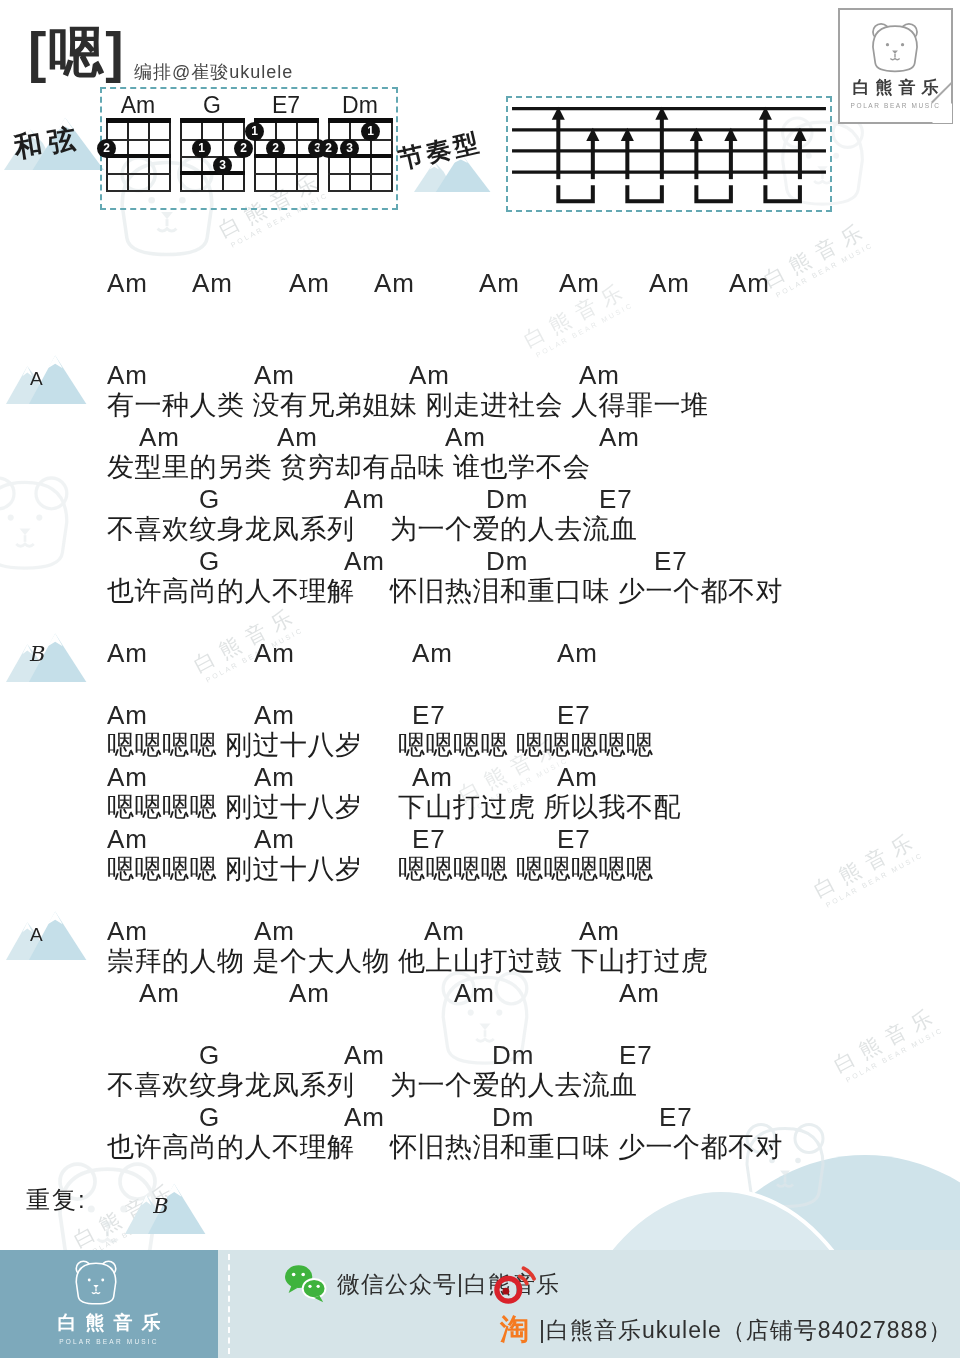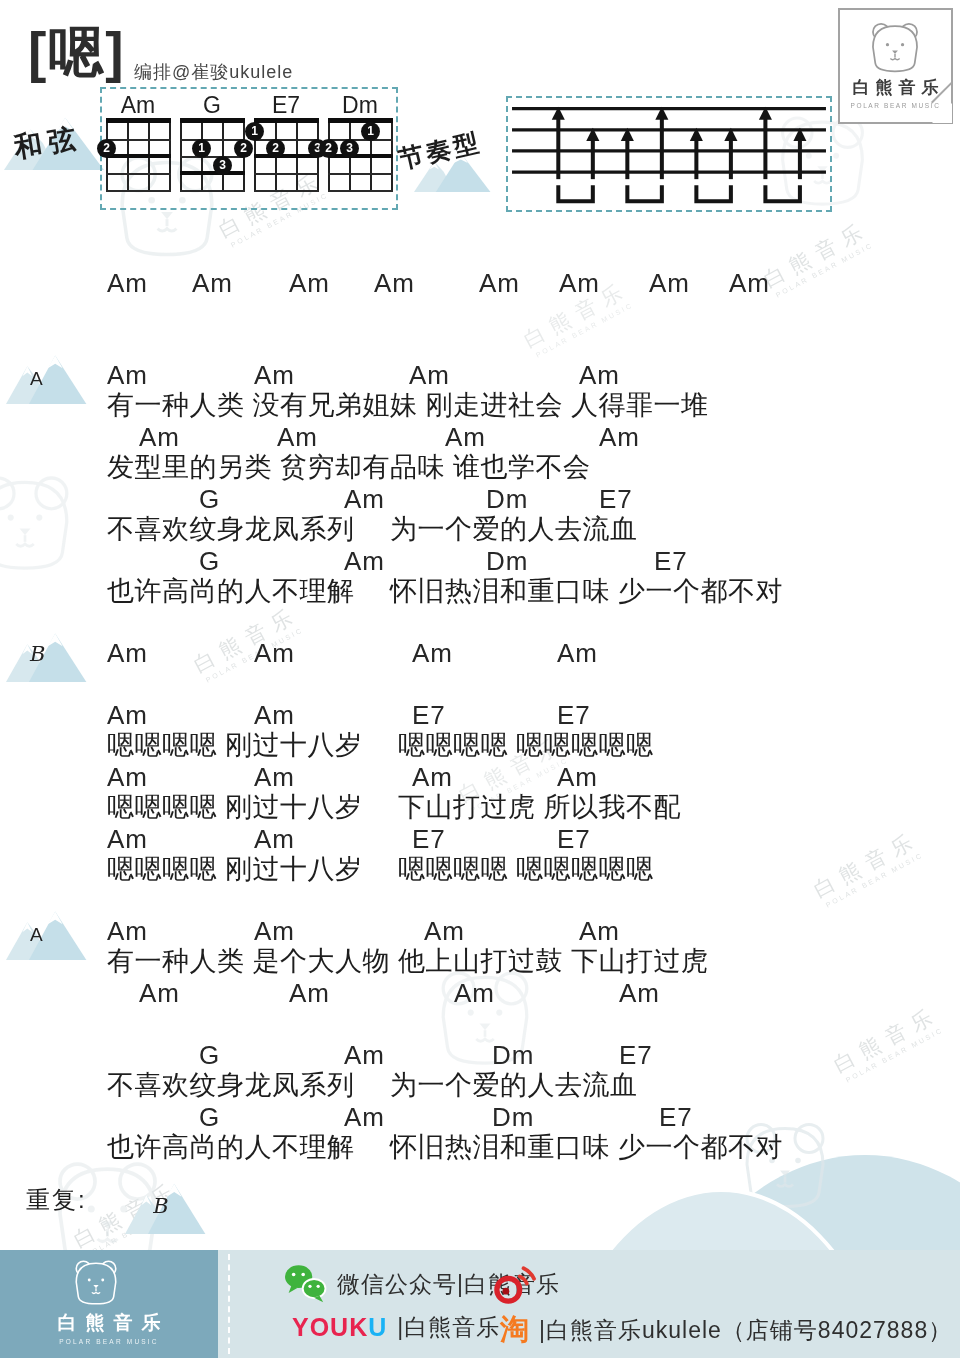--- a/index.html
+++ b/index.html
@@ -456,21 +456,21 @@
             </span>
             <span class="marker-letter">A</span>
           </div>
           <div class="line">
             <div class="chord-row">
               <span class="chord" style="left: 0px;">Am</span>
               <span class="chord" style="left: 147px;">Am</span>
               <span class="chord" style="left: 317px;">Am</span>
               <span class="chord" style="left: 472px;">Am</span>
             </div>
-            <div class="lyric-row">有一种人类 是个大人物 他上山打过鼓 下山打过虎</div>
+            <div class="lyric-row">崇拜的人物 是个大人物 他上山打过鼓 下山打过虎</div>
           </div>
           <div class="line">
             <div class="chord-row">
               <span class="chord" style="left: 32px;">Am</span>
               <span class="chord" style="left: 182px;">Am</span>
               <span class="chord" style="left: 347px;">Am</span>
               <span class="chord" style="left: 512px;">Am</span>
             </div>
           </div>
           <div class="line">
@@ -566,24 +566,20 @@
       <span class="ic">
         <svg viewBox="0 0 46 42">
           <circle cx="17" cy="27" r="12" fill="none" stroke="#d9222b" stroke-width="5.5"></circle>
           <circle cx="14.5" cy="28.5" r="3.6" fill="#a50f16"></circle>
           <path d="M29 13 a15 15 0 0 1 7.5 7.5" stroke="#e03a30" stroke-width="4" fill="none" stroke-linecap="round"></path>
           <path d="M33 4.5 a23 23 0 0 1 11 11" stroke="#e03a30" stroke-width="4" fill="none" stroke-linecap="round"></path>
         </svg>
       </span>
     </div>
 
-    <div class="social so-youku">
-      <span class="youku-logo"><b class="yk-red">YOUK</b><b class="yk-blue">U</b></span>
-      <span class="social-text">|白熊音乐</span>
-    </div>
 
     <div class="social so-taobao">
       <span class="taobao-ic">淘</span>
       <span class="social-text">|白熊音乐ukulele（店铺号84027888）</span>
     </div>
   </div>
 
 </div>
 
 </body></html>

